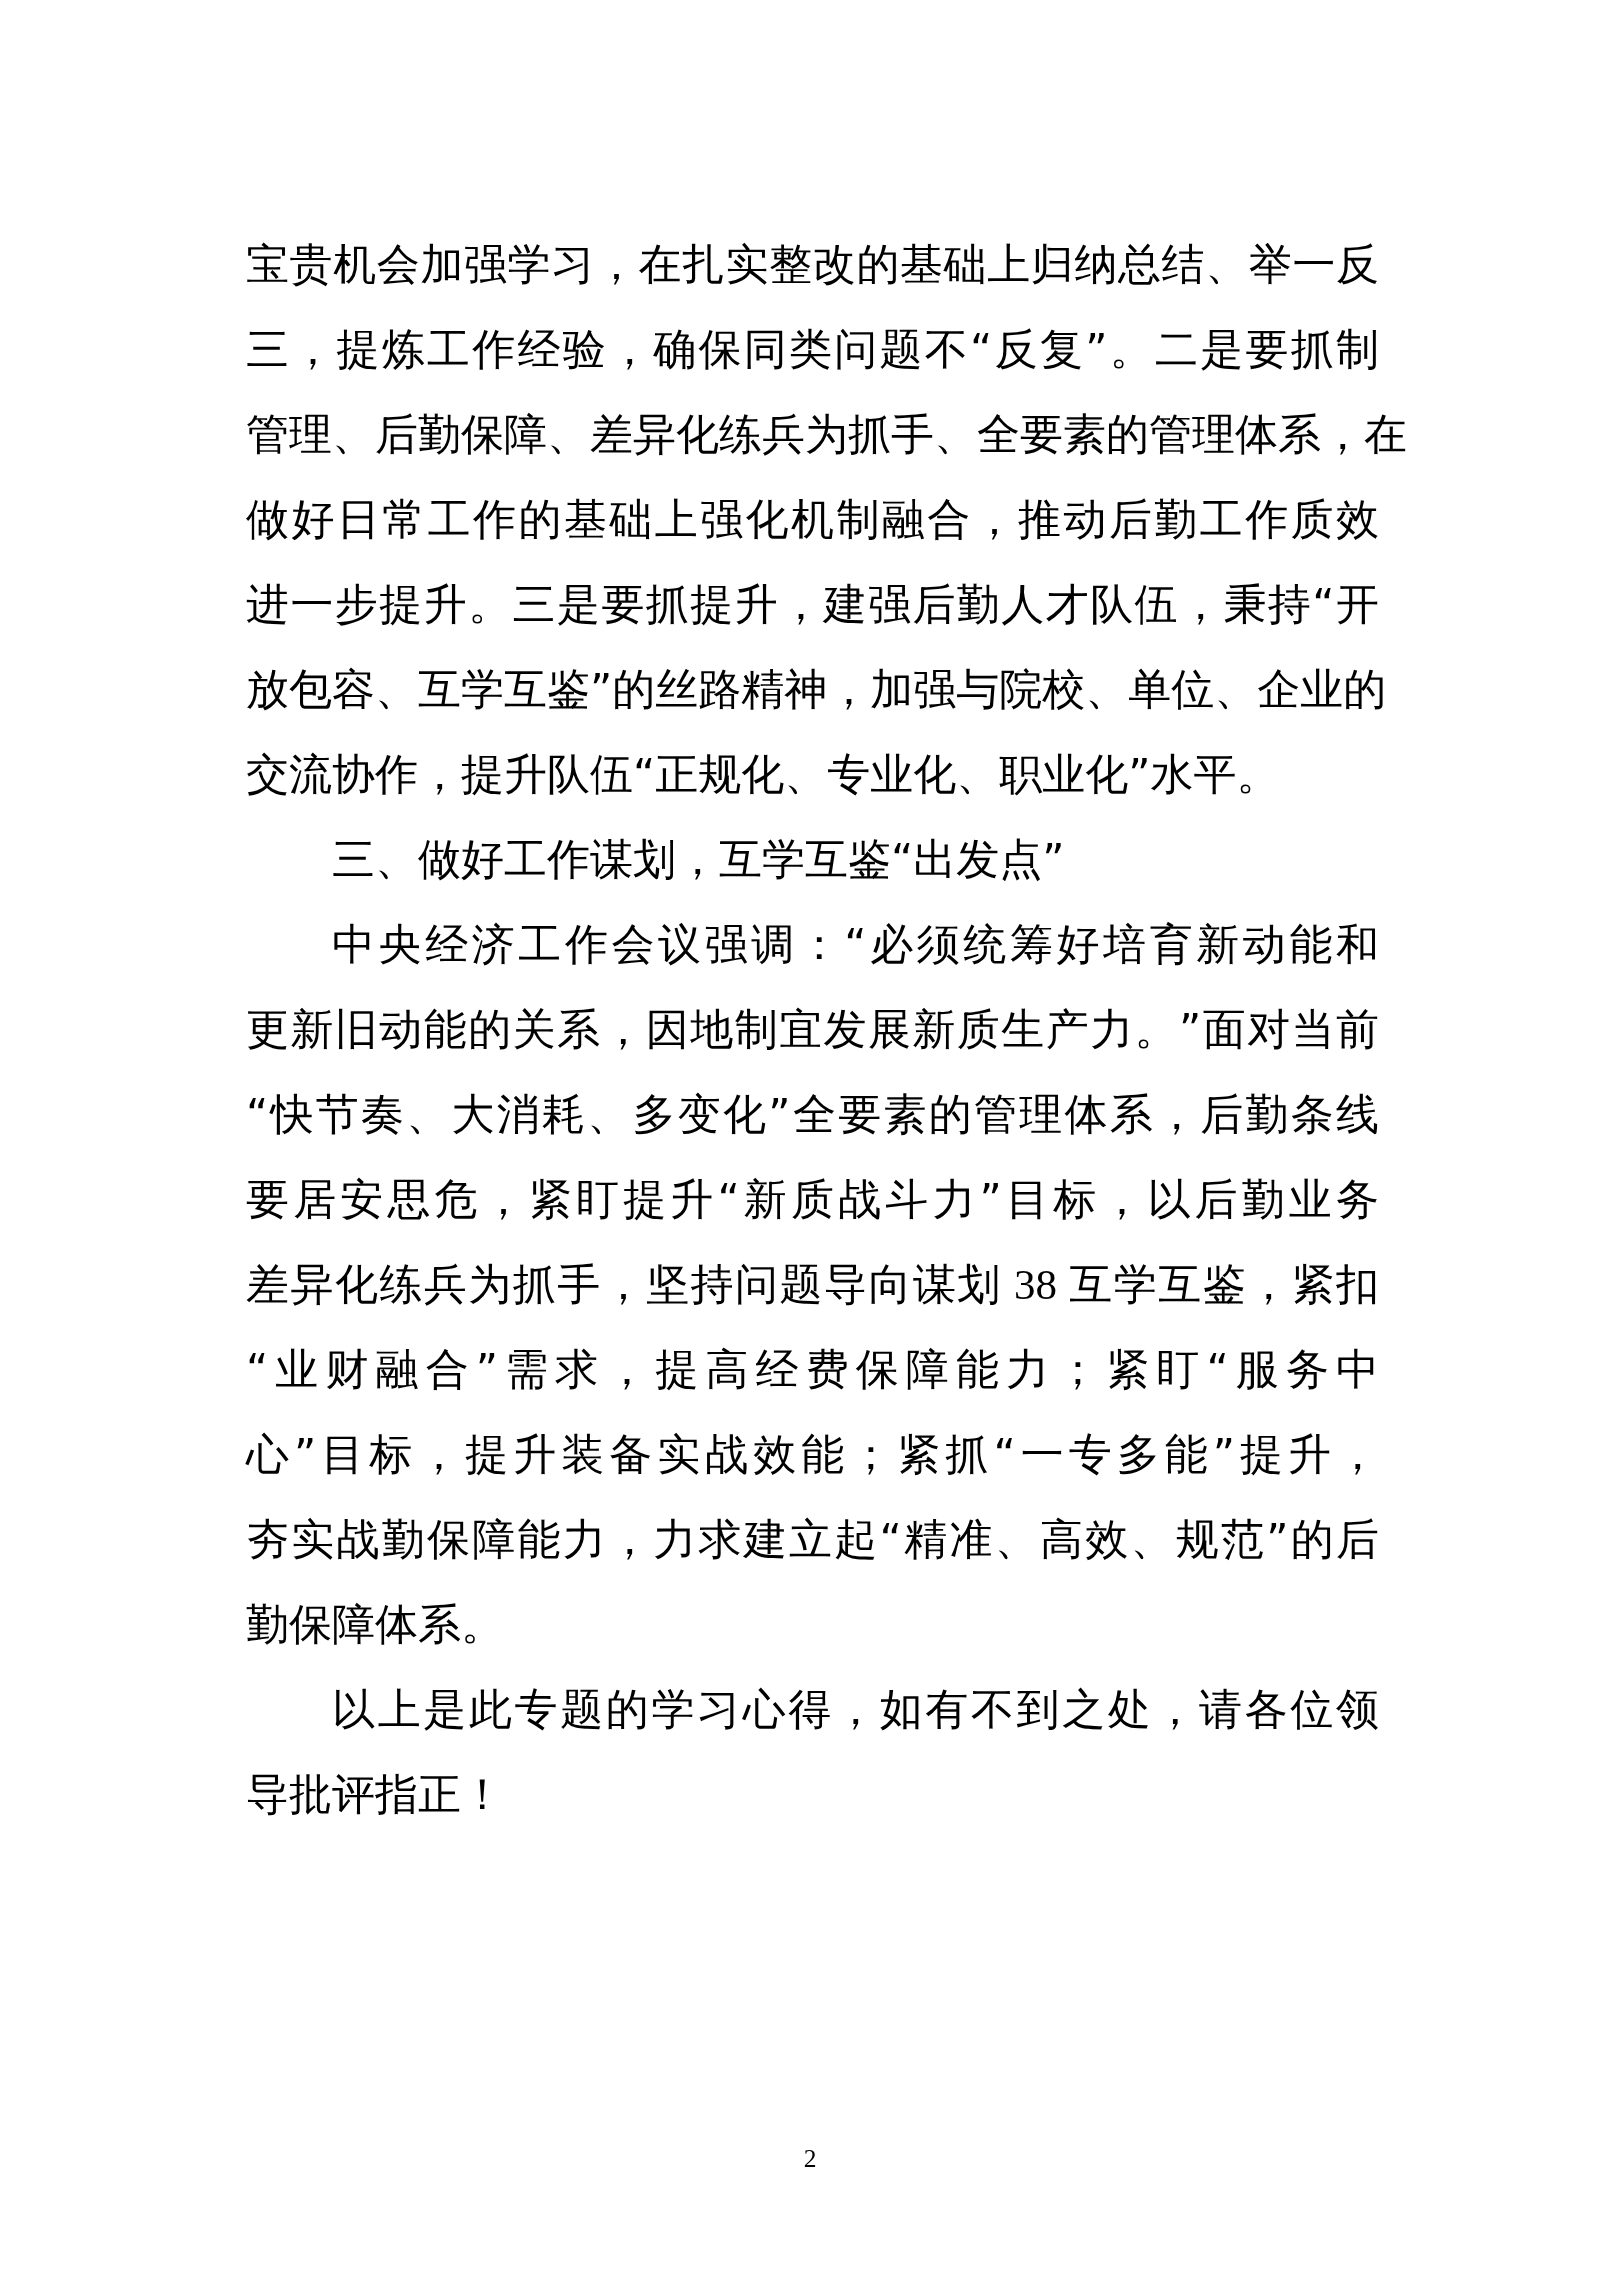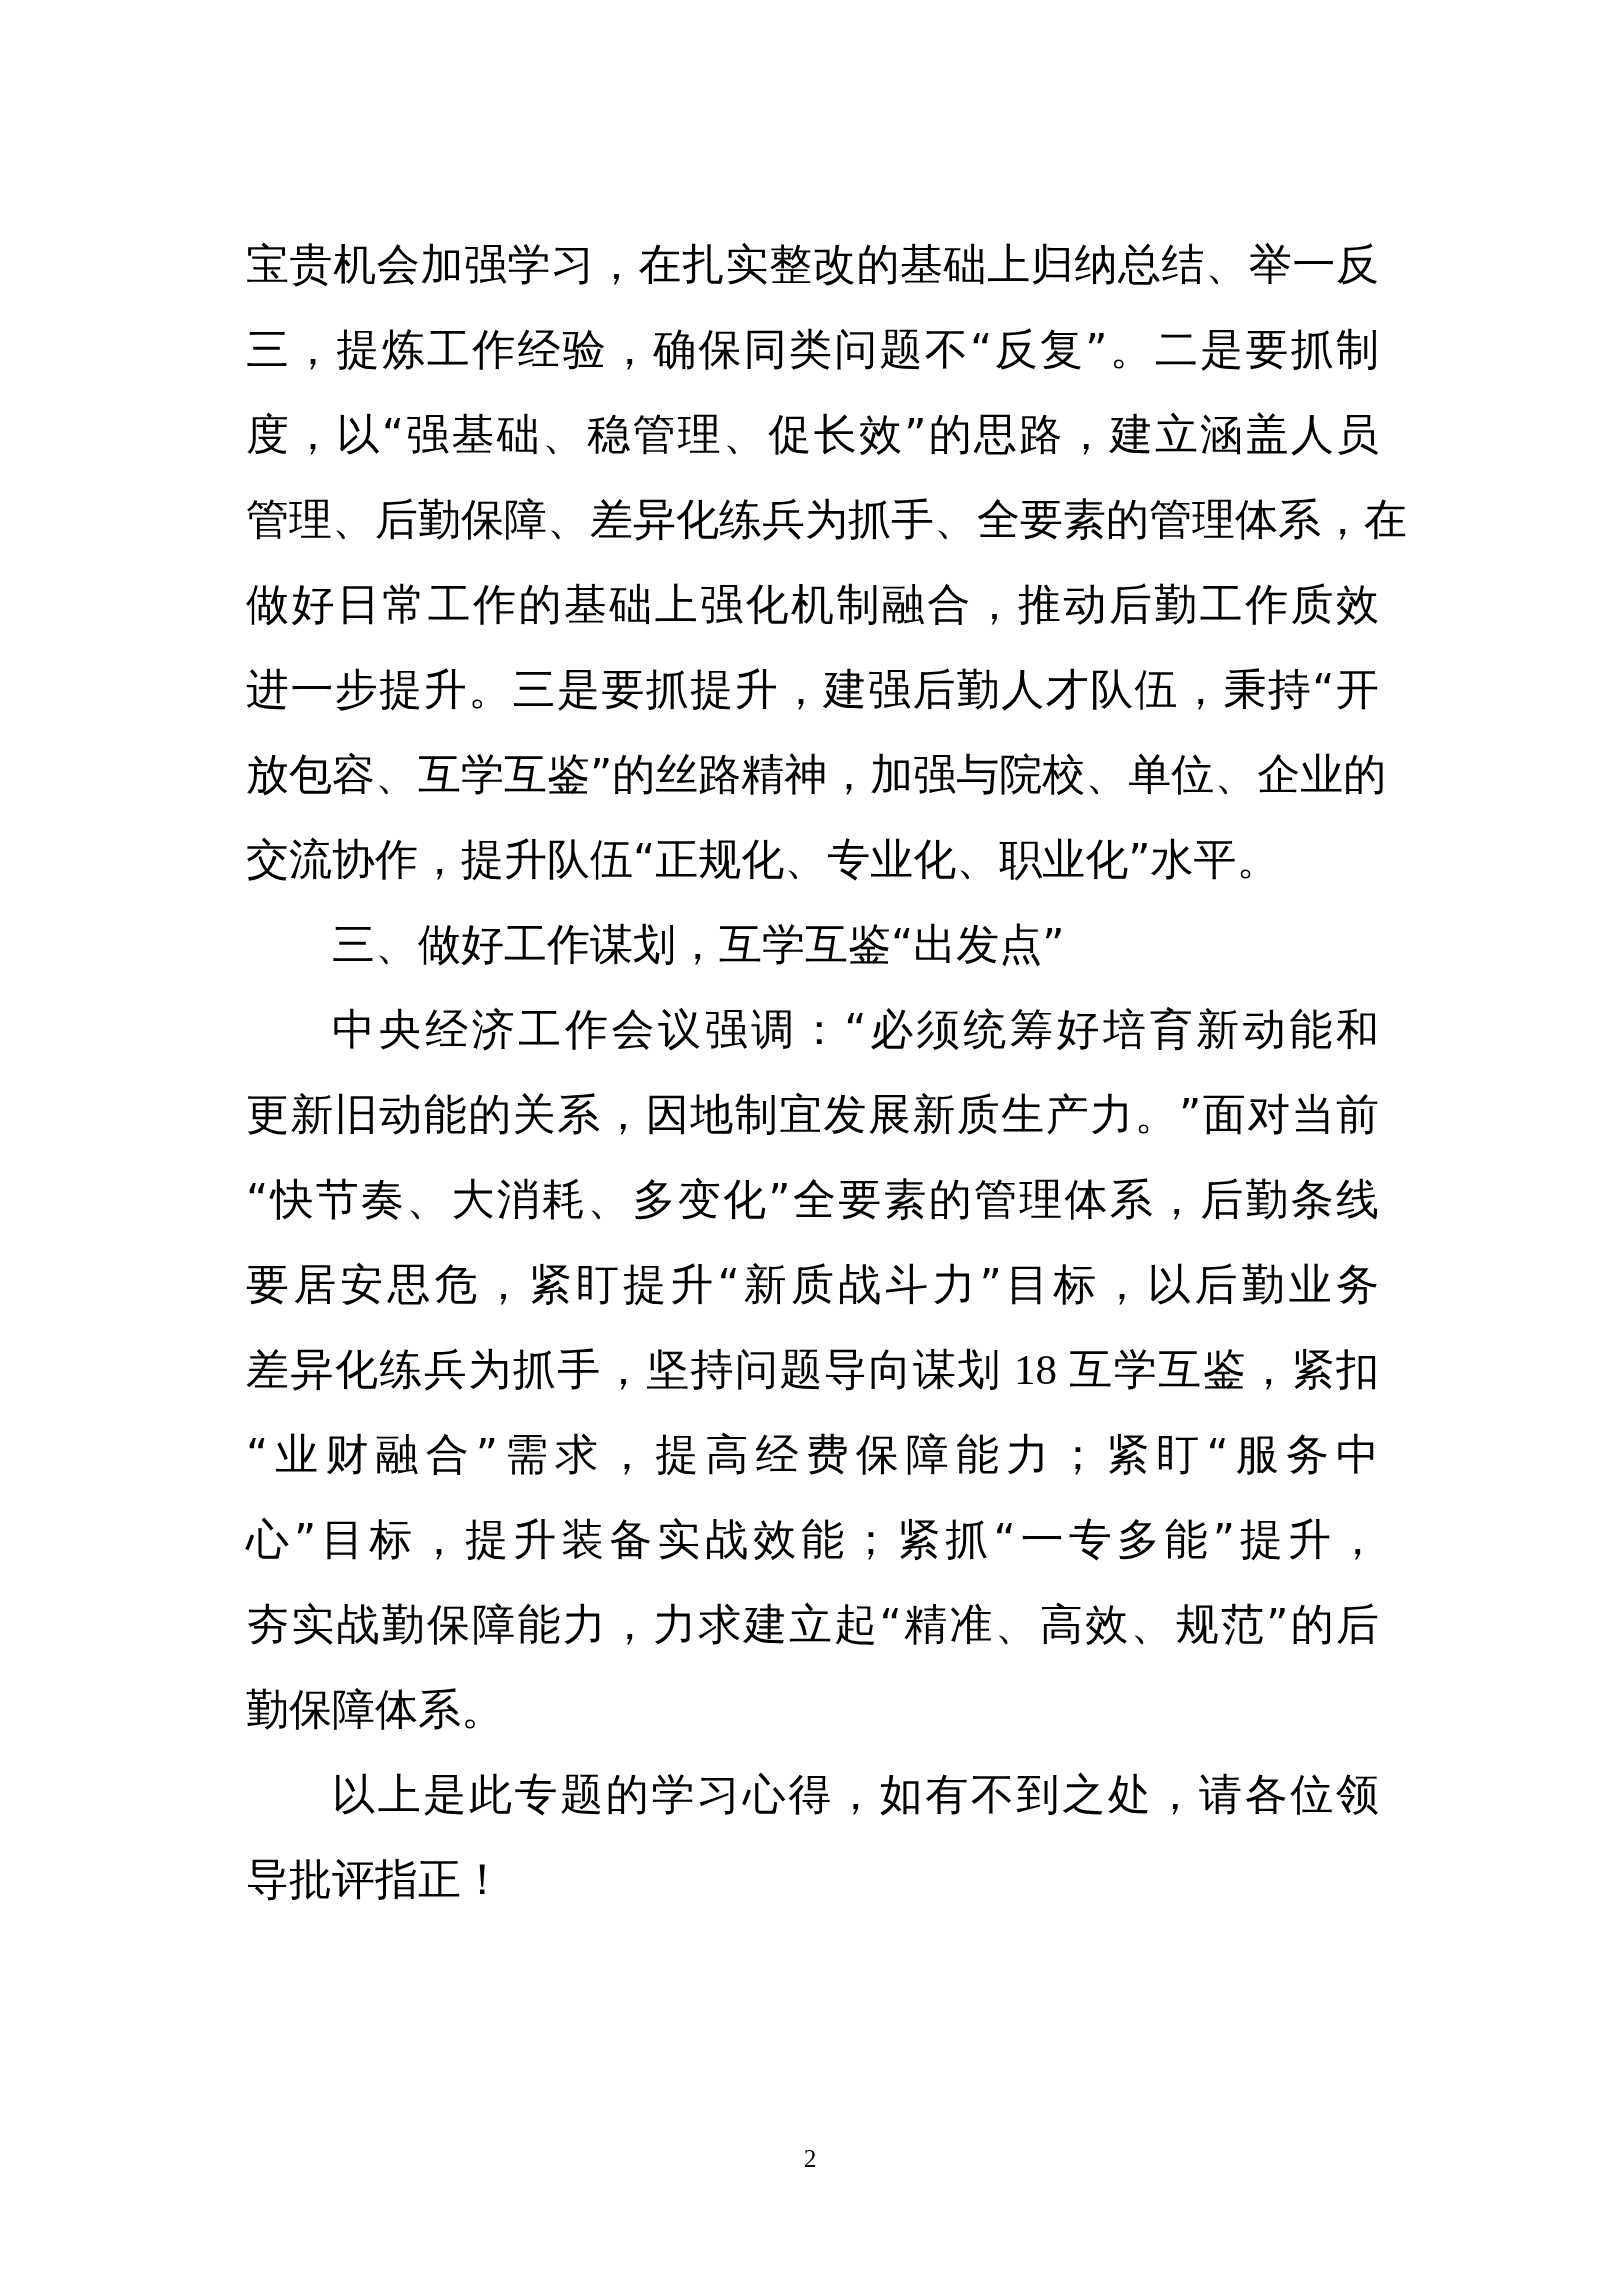--- a/index.html
+++ b/index.html
@@ -62,38 +62,37 @@
   </style>
 </head>
 <body>
 
 <div class="page">
   <div class="body-text">
 
     <div class="para">
       <span class="line"><span>宝贵机会加强学习，在扎实整改的基础上归纳总结、举一反</span></span>
       <span class="line"><span>三，提炼工作经验，确保同类问题不“反复”。</span><span class="bold">二是要抓制</span></span>
-      <span class="line"><span class="bold">度</span><span>，以“强基础、稳管理、促长效”的思路，建立涵盖人员</span></span>
       <span class="line"><span>管理、后勤保障、差异化练兵为抓手、全要素的管理体系，在</span></span>
       <span class="line"><span>做好日常工作的基础上强化机制融合，推动后勤工作质效</span></span>
       <span class="line"><span>进一步提升。</span><span class="bold">三是要抓提升</span><span>，建强后勤人才队伍，秉持“开</span></span>
       <span class="line"><span>放包容、互学互鉴”的丝路精神，加强与院校、单位、企业的</span></span>
       <span class="line last"><span>交流协作，提升队伍“正规化、专业化、职业化”水平。</span></span>
     </div>
 
     <div class="para">
       <span class="line last ind"><span>三、做好工作谋划，互学互鉴“出发点”</span></span>
     </div>
 
     <div class="para">
       <span class="line ind"><span>中央经济工作会议强调：“必须统筹好培育新动能和</span></span>
       <span class="line"><span>更新旧动能的关系，因地制宜发展新质生产力。”面对当前</span></span>
       <span class="line"><span>“快节奏、大消耗、多变化”全要素的管理体系，后勤条线</span></span>
       <span class="line"><span>要居安思危，紧盯提升“新质战斗力”目标，以后勤业务</span></span>
-      <span class="line"><span>差异化练兵为抓手，坚持问题导向谋划</span><span class="num" style="white-space:pre;"> 18 </span><span>互学互鉴，紧扣</span></span>
+      <span class="line"><span>差异化练兵为抓手，坚持问题导向谋划</span><span class="num" style="white-space:pre;"> 38 </span><span>互学互鉴，紧扣</span></span>
       <span class="line"><span>“业财融合”需求，提高经费保障能力；紧盯“服务中</span></span>
       <span class="line"><span>心”目标，提升装备实战效能；紧抓“一专多能”提升，</span></span>
       <span class="line"><span>夯实战勤保障能力，力求建立起“精准、高效、规范”的后</span></span>
       <span class="line last"><span>勤保障体系。</span></span>
     </div>
 
     <div class="para">
       <span class="line ind"><span>以上是此专题的学习心得，如有不到之处，请各位领</span></span>
       <span class="line last"><span>导批评指正！</span></span>
     </div>

